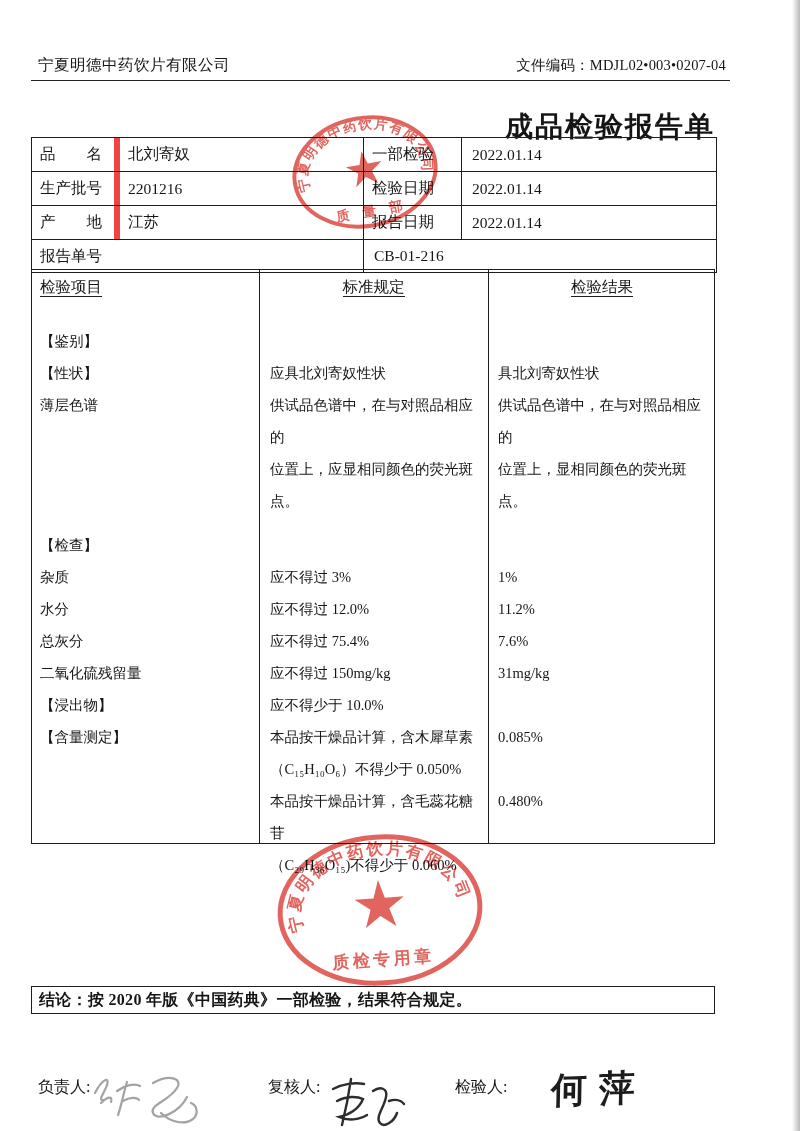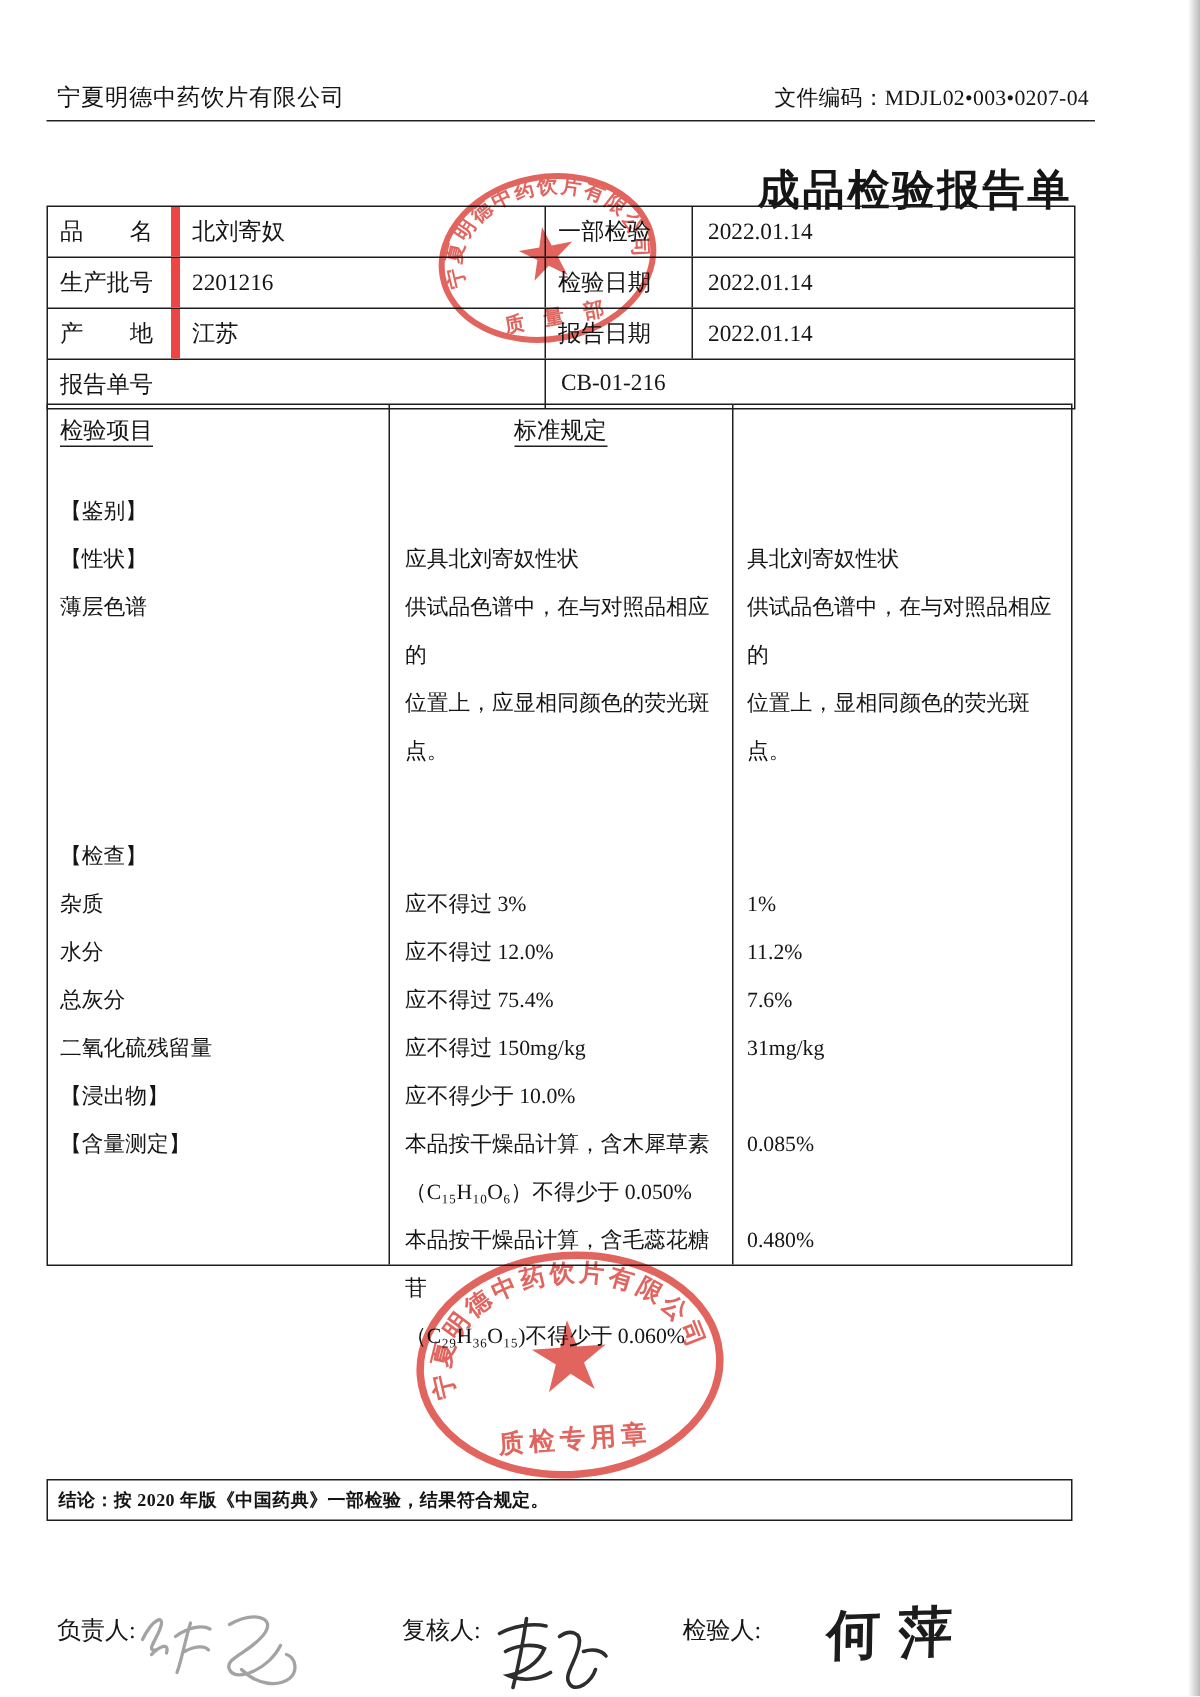--- a/index.html
+++ b/index.html
@@ -35,21 +35,21 @@
   .insp-headers .h2,.insp-headers .h3{text-align:center;}
   .insp-headers .u{border-bottom:1px solid #1e1e1e;padding-bottom:1px;}
   .insp-body{position:absolute;top:55px;left:0;width:100%;}
   .insp-row{display:grid;grid-template-columns:227px 229px 228px;}
   .insp-row > div{font-size:14.5px;line-height:32px;white-space:pre-wrap;box-sizing:border-box;}
   .insp-row .ci{padding-left:8px;}
   .insp-row .cs{padding-left:11px;padding-right:1px;}
   .insp-row .cr{padding-left:10px;padding-right:1px;}
   
   .conclusion-box{left:31px;top:986px;width:684px;height:28px;border:1.5px solid #1e1e1e;box-sizing:border-box;
-    display:flex;align-items:center;padding-left:7px;font-size:12px;font-weight:600;letter-spacing:.3px;}
+    display:flex;align-items:center;padding-left:7px;font-size:16px;font-weight:600;letter-spacing:.3px;}
   .signoff{left:31px;top:1077px;width:684px;height:60px;font-size:16px;}
   .signoff .lbl{position:absolute;top:0;}
   .sig-svg{position:absolute;}
   .sig-name{position:absolute;left:520px;top:-12px;font-size:36px;font-weight:700;letter-spacing:12px;
     transform:rotate(-2deg) skewX(-3deg);color:#1c1c1c;}
   
   .stamp{mix-blend-mode:multiply;opacity:.85;}
   .stamp-top{left:290px;top:114px;width:150px;height:116px;transform:rotate(-10deg);}
   .stamp-bottom{left:275px;top:832px;width:210px;height:156px;transform:rotate(-4deg);}
   
@@ -95,20 +95,21 @@
       <div class="v">CB-01-216</div>
     </div>
   </div>
 
   <div class="abs insp-table">
     <div class="insp-vline v1"></div>
     <div class="insp-vline v2"></div>
     <div class="insp-headers">
       <span class="h1"><span class="u">检验项目</span></span>
       <span class="h2"><span class="u">标准规定</span></span>
+      <span class="h3"><span class="u">检验结果</span></span>
     </div>
     <div class="insp-body">
   <div class="insp-row">
     <div class="ci">【鉴别】</div>
     <div class="cs"></div>
     <div class="cr"></div>
   </div>
 
   <div class="insp-row">
     <div class="ci">【性状】</div>
@@ -117,21 +118,21 @@
   </div>
 
   <div class="insp-row">
     <div class="ci">薄层色谱</div>
     <div class="cs">供试品色谱中，在与对照品相应的
 位置上，应显相同颜色的荧光斑点。</div>
     <div class="cr">供试品色谱中，在与对照品相应的
 位置上，显相同颜色的荧光斑点。</div>
   </div>
 
-  <div class="insp-row" style="margin-top: 38px;">
+  <div class="insp-row" style="margin-top: 12px;">
     <div class="ci">【检查】</div>
     <div class="cs"></div>
     <div class="cr"></div>
   </div>
 
   <div class="insp-row">
     <div class="ci">杂质</div>
     <div class="cs">应不得过 3%</div>
     <div class="cr">1%</div>
   </div>

